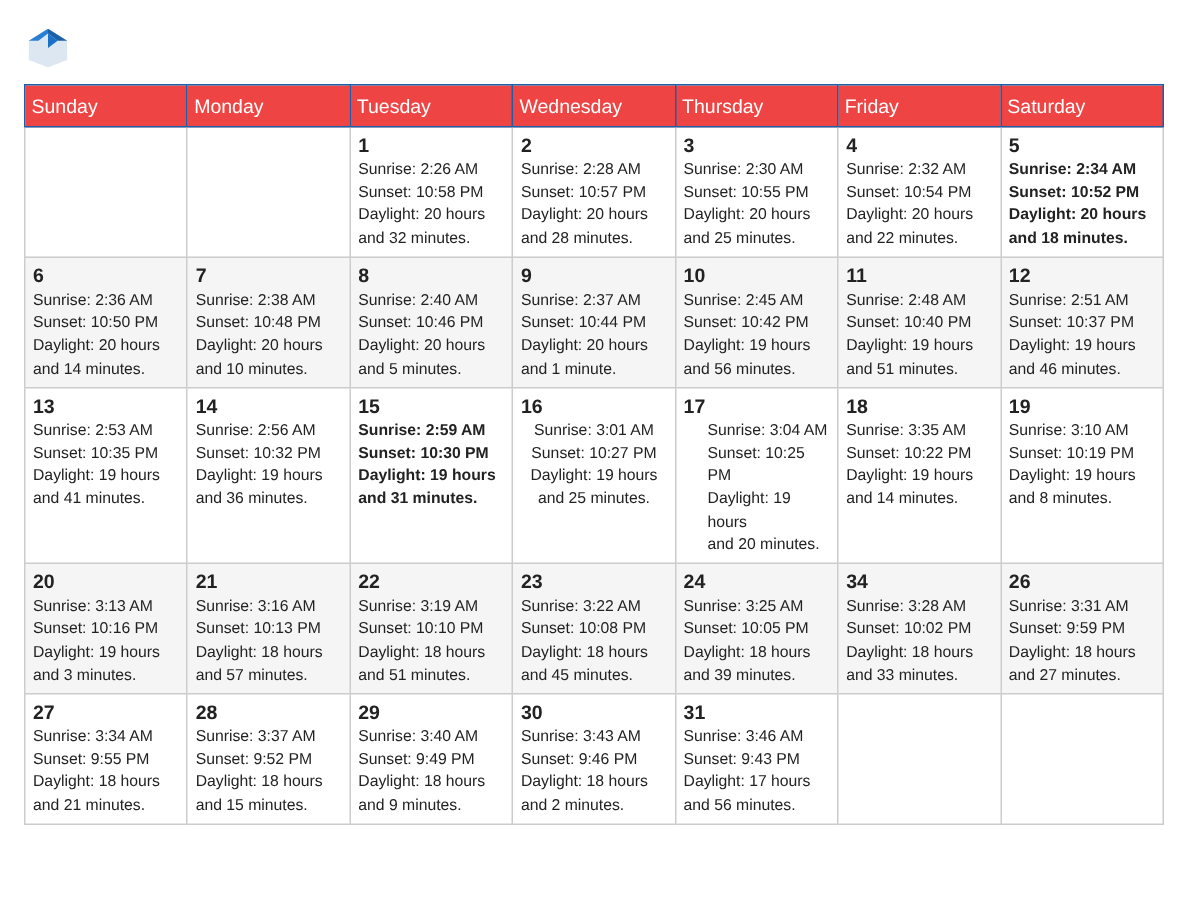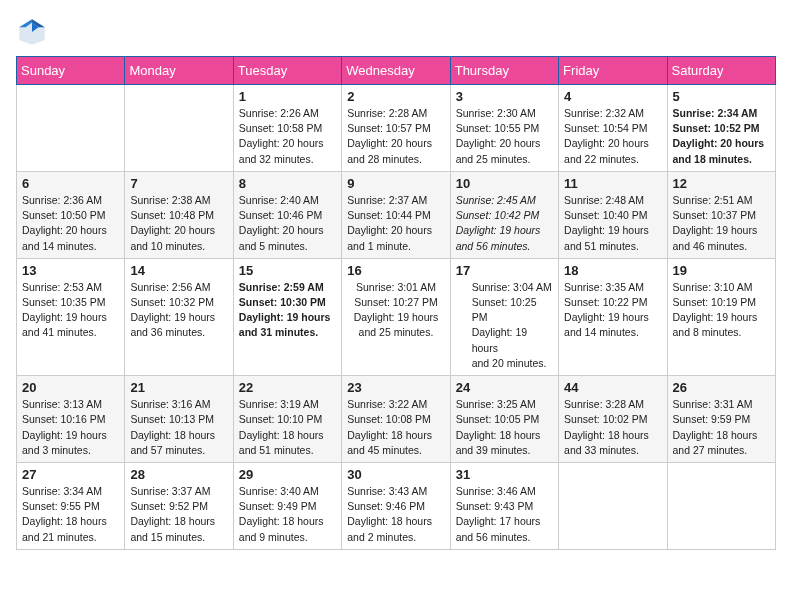--- a/index.html
+++ b/index.html
@@ -51,21 +51,21 @@
     .location-title {
       font-size: 16px;
       color: #444;
     }
     .calendar {
       width: 100%;
       border-collapse: collapse;
       border: 1px solid #ccc;
     }
     .calendar th {
-      background: #ec4899;
+      background: #ef4444;
       color: #fff;
       font-size: 13px;
       padding: 6px 4px;
       text-align: left;
       border: 1px solid #1a5fa8;
       font-weight: normal;
     }
     .calendar td {
       vertical-align: top;
       border: 1px solid #ccc;
@@ -191,21 +191,21 @@
         </td>
         <td>
           <span class="day-number">9</span>
           <div class="day-info" style="white-space: pre-line;">Sunrise: 2:37 AM
 Sunset: 10:44 PM
 Daylight: 20 hours
 and 1 minute.</div>
         </td>
         <td>
           <span class="day-number">10</span>
-          <div class="day-info" style="white-space: pre-line; font-style: italic;">Sunrise: 2:45 AM
+          <div class="day-info" style="white-space: pre-line;">Sunrise: 2:45 AM
 Sunset: 10:42 PM
 Daylight: 19 hours
 and 56 minutes.</div>
         </td>
         <td>
           <span class="day-number">11</span>
           <div class="day-info" style="white-space: pre-line;">Sunrise: 2:48 AM
 Sunset: 10:40 PM
 Daylight: 19 hours
 and 51 minutes.</div>
@@ -299,21 +299,21 @@
 and 45 minutes.</div>
         </td>
         <td>
           <span class="day-number">24</span>
           <div class="day-info" style="white-space: pre-line;">Sunrise: 3:25 AM
 Sunset: 10:05 PM
 Daylight: 18 hours
 and 39 minutes.</div>
         </td>
         <td>
-          <span class="day-number">44</span>
+          <span class="day-number">34</span>
           <div class="day-info" style="white-space: pre-line;">Sunrise: 3:28 AM
 Sunset: 10:02 PM
 Daylight: 18 hours
 and 33 minutes.</div>
         </td>
         <td>
           <span class="day-number">26</span>
           <div class="day-info" style="white-space: pre-line;">Sunrise: 3:31 AM
 Sunset: 9:59 PM
 Daylight: 18 hours

